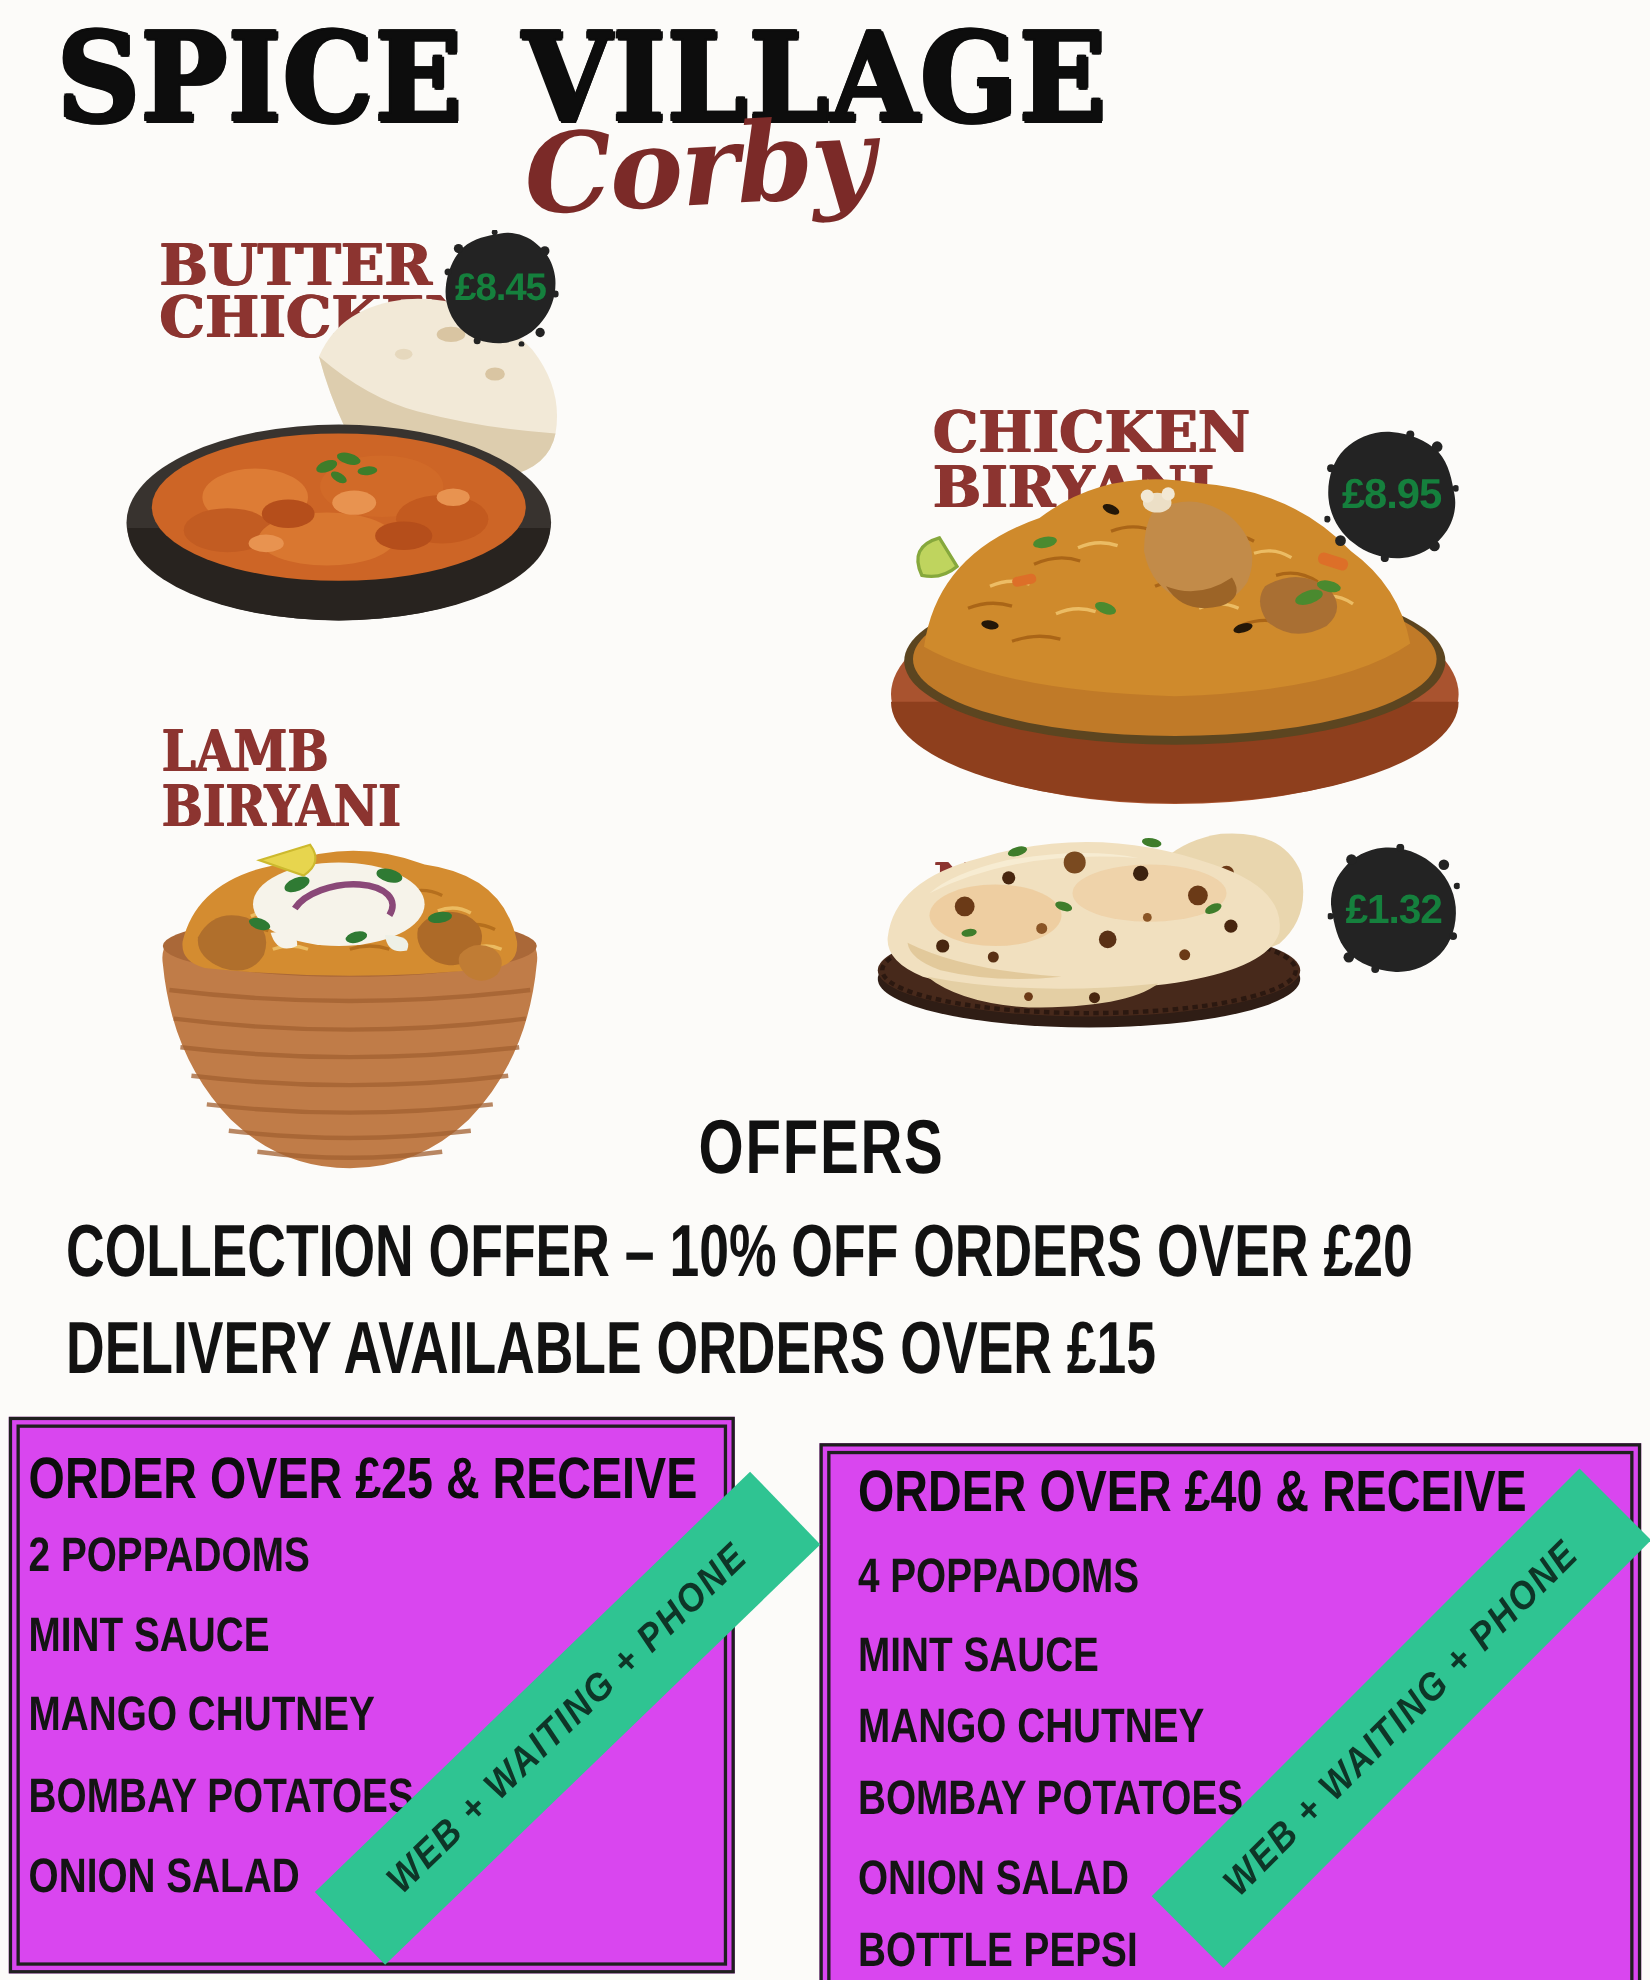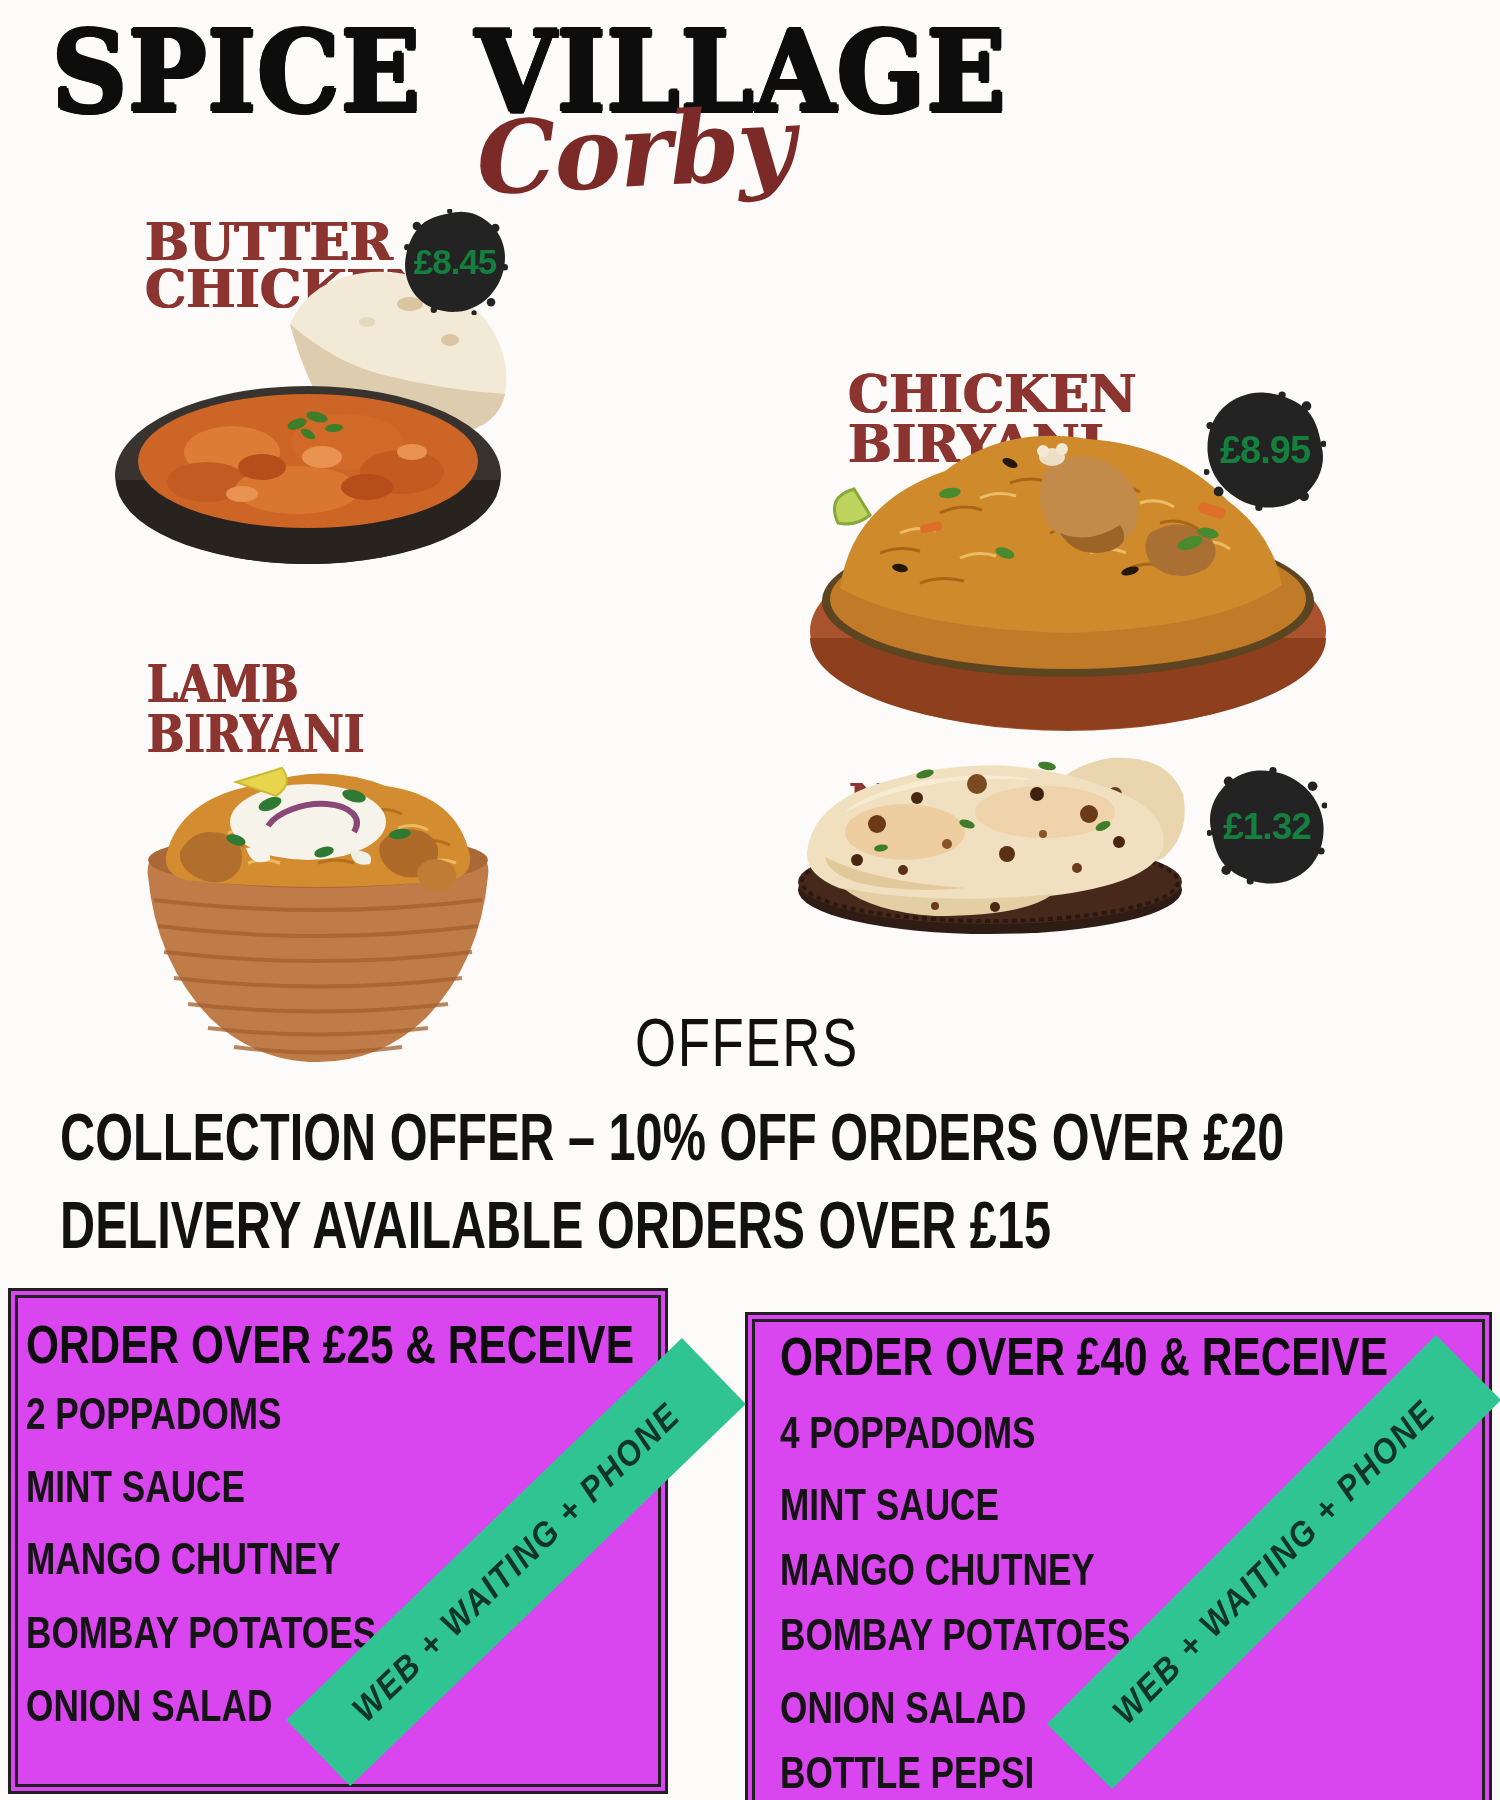--- a/index.html
+++ b/index.html
@@ -33,21 +33,21 @@
   .badge svg{position:absolute;left:0;top:0;width:100%;height:100%;}
   .badge-text{
     position:relative;z-index:2;color:#15803d;font-weight:bold;
     letter-spacing:-1px;white-space:nowrap;
   }
   .food{position:absolute;}
   .food svg{display:block;width:100%;height:100%;}
   
   .offers-heading{
     position:absolute;left:147px;top:1002px;width:1200px;text-align:center;
-    font-weight:normal;font-size:66px;color:#101010;letter-spacing:2px;white-space:nowrap;
+    font-weight:bold;font-size:66px;color:#101010;letter-spacing:2px;white-space:nowrap;
   }
   .offers-heading>span{display:inline-block;transform:scaleX(0.8) scaleY(1.05);transform-origin:center top;}
   .offer-line{
     position:absolute;left:60px;font-weight:bold;font-size:64px;color:#121212;
     white-space:nowrap;letter-spacing:0px;
   }
   .offer-line>span{display:inline-block;transform:scaleX(0.76) scaleY(1.05);transform-origin:left top;}
   .offer-line--1{top:1098px;}
   .offer-line--2{top:1186px;}
   

